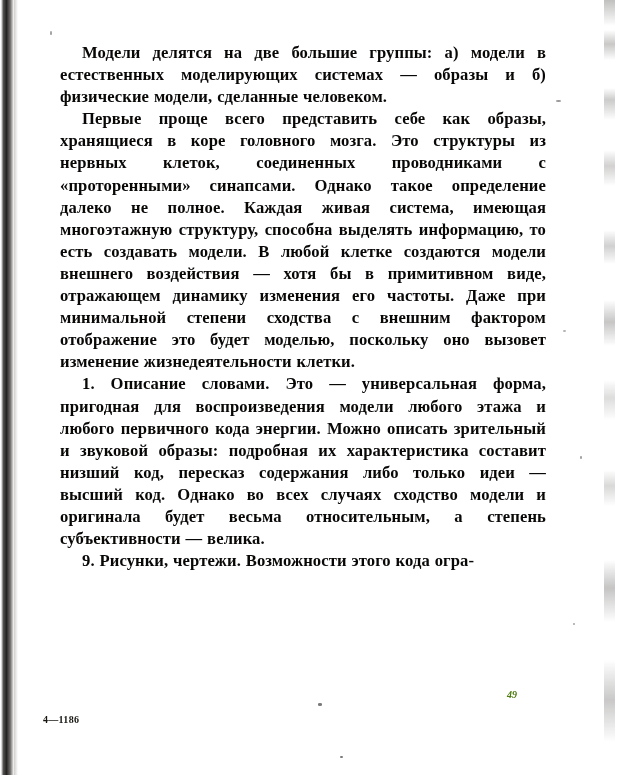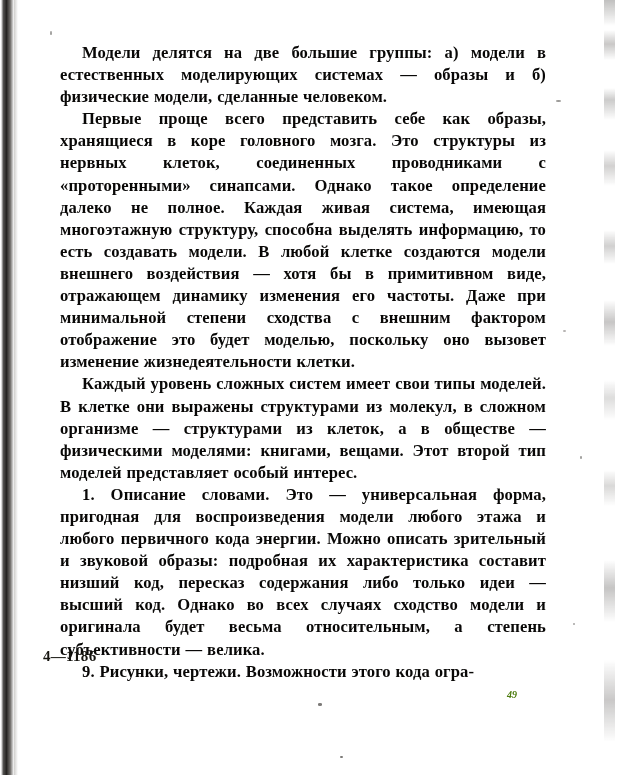--- a/index.html
+++ b/index.html
@@ -101,22 +101,22 @@
 
   
   #textblock {
     filter: blur(0.12px) contrast(1.08);
   }
 
   
   .signature {
     position: absolute;
     left: 43px;
-    top: 648px;
-    font-size: 15px;
+    top: 714px;
+    font-size: 10px;
     font-weight: 700;
     color: #15140f;
     letter-spacing: 0.3px;
     font-family: "Liberation Serif", "DejaVu Serif", serif;
   }
   .folio {
     position: absolute;
     left: 507px;
     top: 689px;
     font-size: 10px;
@@ -139,21 +139,20 @@
   <div class="speck" style="left:340px; top:756px; width:3px; height:2px;"></div>
   <div class="speck" style="left:50px;  top:31px;  width:2px; height:4px; opacity:.5;"></div>
   <div class="speck" style="left:556px; top:100px; width:5px; height:2px; opacity:.55;"></div>
   <div class="speck" style="left:580px; top:456px; width:2px; height:3px; opacity:.5;"></div>
   <div class="speck" style="left:573px; top:623px; width:2px; height:2px; opacity:.45;"></div>
   <div class="speck" style="left:563px; top:330px; width:3px; height:2px; opacity:.4;"></div>
 
   <div id="textblock">
     <p class="para">Модели делятся на две большие группы: а) модели в естественных моделирующих системах — образы и б) физические модели, сделанные человеком.</p>
     <p class="para">Первые проще всего представить себе как образы, хранящиеся в коре головного мозга. Это структуры из нервных клеток, соединенных проводниками с «проторенными» синапсами. Однако такое определение далеко не полное. Каждая живая система, имеющая многоэтажную структуру, способна выделять информацию, то есть создавать модели. В любой клетке создаются модели внешнего воздействия — хотя бы в примитивном виде, отражающем динамику изменения его частоты. Даже при минимальной степени сходства с внешним фактором отображение это будет моделью, поскольку оно вызовет изменение жизнедеятельности клетки.</p>
-    <p class="para">Каждый уровень сложных систем имеет свои типы моделей. В клетке они выражены структурами из молекул, в сложном организме — структурами из клеток, а в обществе — физическими моделями: книгами, вещами. Этот второй тип моделей представляет особый интерес.</p>
     <p class="para">1. Описание словами. Это — универсальная форма, пригодная для воспроизведения модели любого этажа и любого первичного кода энергии. Можно описать зрительный и звуковой образы: подробная их характеристика составит низший код, пересказ содержания либо только идеи — высший код. Однако во всех случаях сходство модели и оригинала будет весьма относительным, а степень субъективности — велика.</p>
     <p class="para">9. Рисунки, чертежи. Возможности этого кода огра-</p>
   </div>
 
   <div class="signature">4—1186</div>
   <div class="folio">49</div>
 
 </div>
 
 </body></html>

